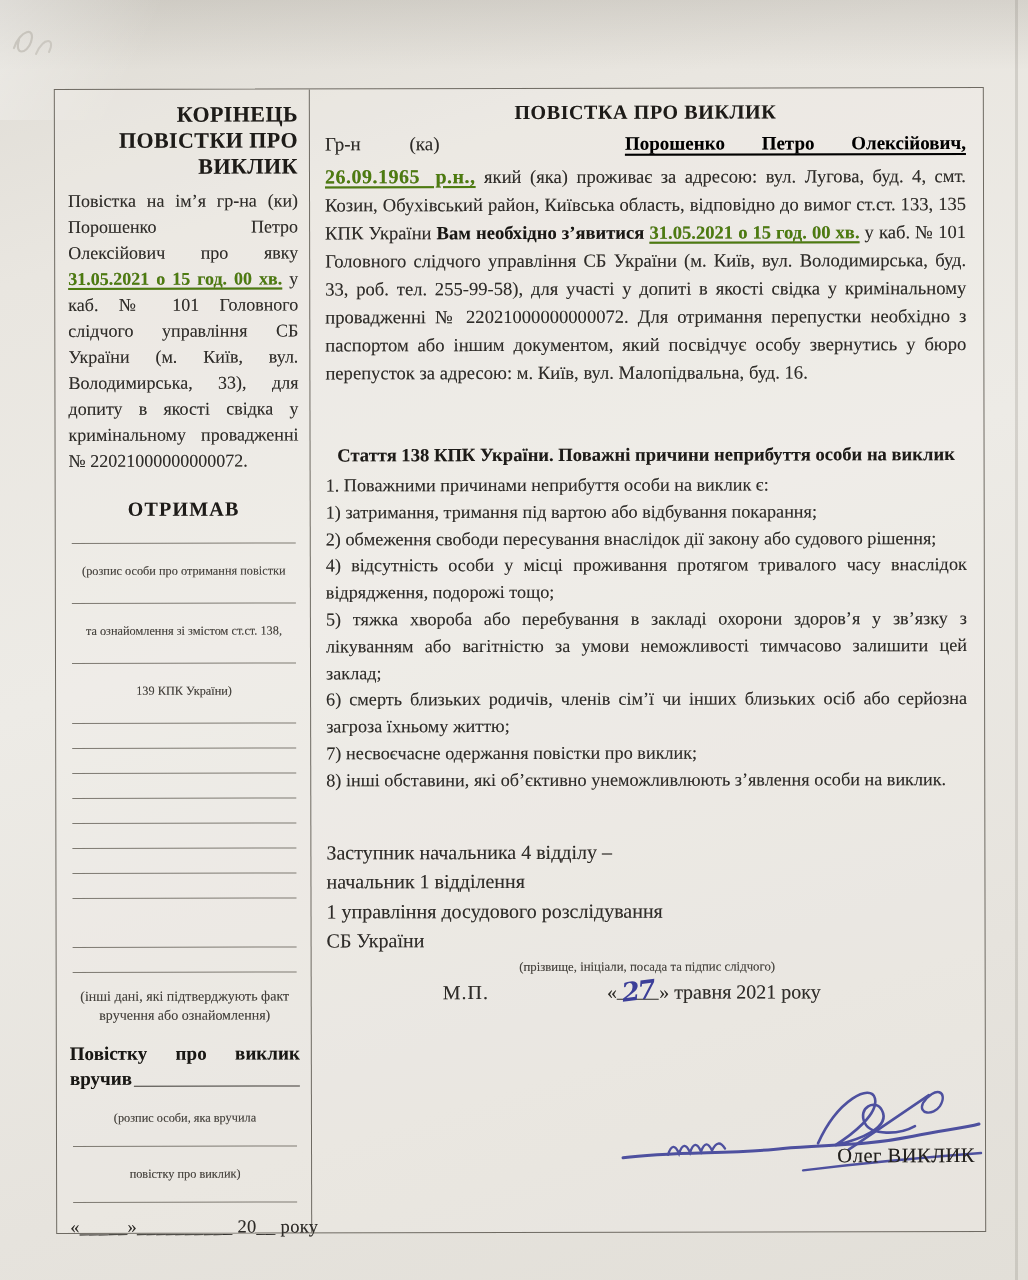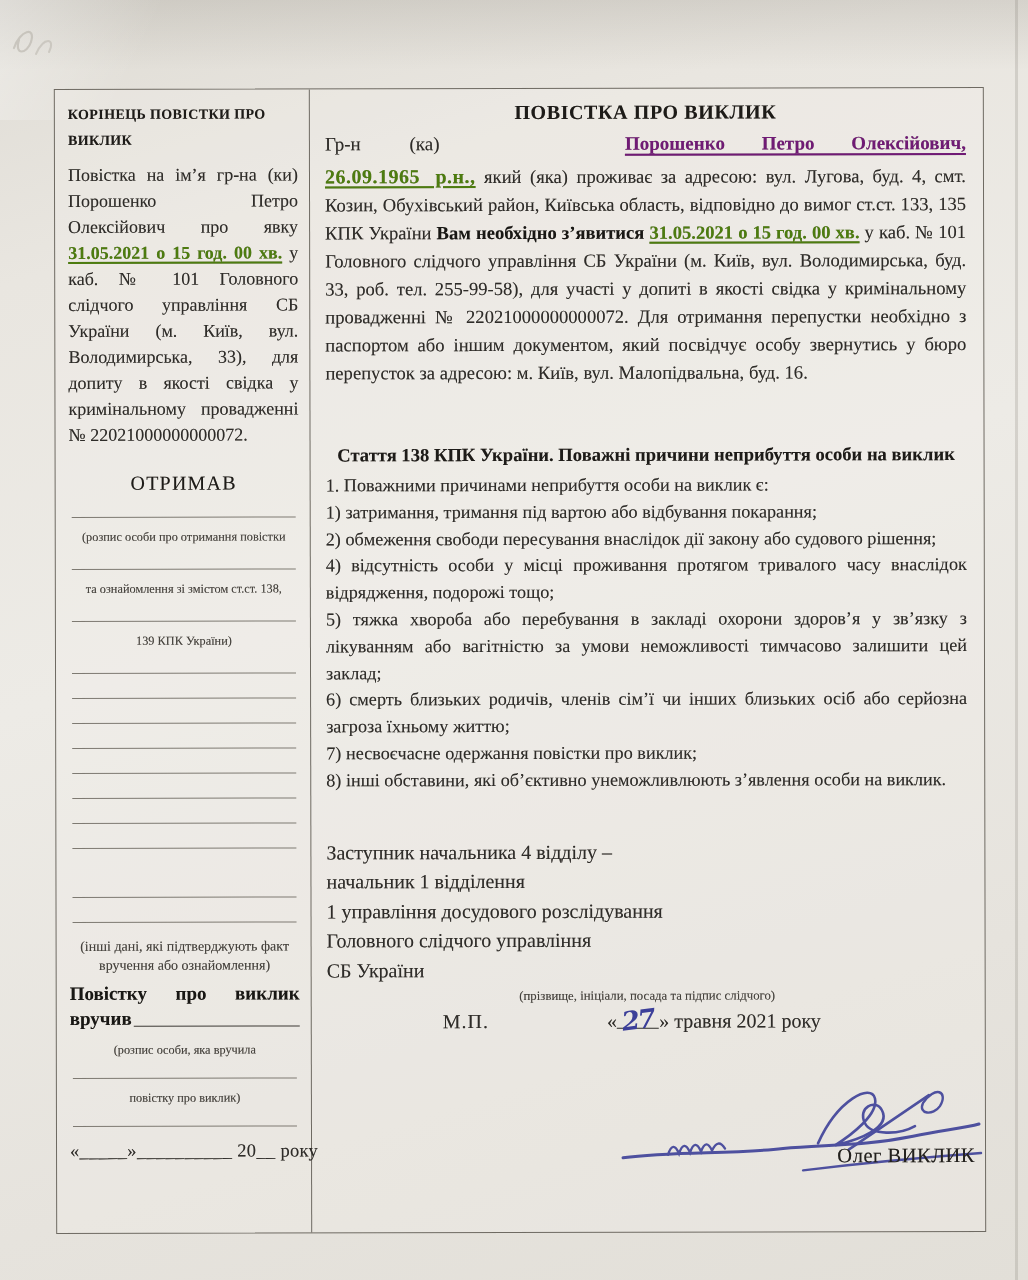--- a/index.html
+++ b/index.html
@@ -25,43 +25,43 @@
   }
   .col-left{width:255px;box-sizing:border-box;border-right:1.6px solid #6e6a62;
     padding:12px 11px 8px 13px;}
   .col-right{flex:1;box-sizing:border-box;padding:10px 17px 8px 15px;position:relative;}
 
   .bold{font-weight:bold;color:#181714;}
   .bu{font-weight:bold;color:#4d7c0f;text-decoration:underline;
     text-decoration-thickness:1.8px;text-underline-offset:3px;}
 
   
-  .stub-title{font-size:14px;line-height:26px;font-weight:bold;text-align:left;
+  .stub-title{font-size:22px;line-height:26px;font-weight:bold;text-align:right;
     letter-spacing:.4px;color:#1d1b18;}
   .stub-para{margin:8px 0 1px 0;font-size:18px;line-height:26px;text-align:justify;}
-  .received{margin-top:24px;text-align:center;font-weight:normal;font-size:20px;
+  .received{margin-top:24px;text-align:center;font-weight:bold;font-size:20px;
     letter-spacing:1.2px;color:#1d1b18;}
   .rl{height:24px;border-bottom:1.2px solid #7e7a72;margin:0 3px;}
   .rl.first{height:22px;}
   .rl.gap{margin-top:24px;}
   .rl.short{height:20px;}
-  .rcap{font-size:12.3px;line-height:16px;padding-top:11px;text-align:center;color:#45423d;}
+  .rcap{font-size:12.3px;line-height:16px;padding-top:11px;text-align:center;color:#45423d;margin-top:8px;}
   .rcap2{margin-top:14px;font-size:14px;line-height:19px;text-align:center;color:#45423d;}
-  .handed{margin-top:6px;font-size:19px;line-height:25px;}
+  .handed{margin-top:16px;font-size:19px;line-height:25px;}
   .jline{text-align-last:justify;}
   .flexline{display:flex;align-items:center;}
   .fill{flex:1;border-bottom:1.5px solid #3c3935;height:16px;margin-left:2px;}
   .stub-date{margin-top:14px;font-size:18.5px;letter-spacing:.3px;white-space:nowrap;}
 
   
   .sum-title{font-size:20px;line-height:26px;font-weight:bold;text-align:center;
     letter-spacing:.6px;color:#1d1b18;}
   .p1-line1{display:flex;align-items:baseline;margin-top:8px;font-size:19px;height:29px;}
   .salutation{word-spacing:44px;}
-  .p1-name{margin-left:auto;word-spacing:32px;font-weight:bold;color:#701a75;
+  .p1-name{margin-left:auto;word-spacing:32px;font-weight:bold;color:#000000;
     text-decoration:underline;text-decoration-thickness:2px;text-underline-offset:4px;}
   .p1-body{margin:0;font-size:18.6px;line-height:28px;text-align:justify;}
   .birth{font-size:20px;letter-spacing:.5px;word-spacing:6px;}
   .article-head{margin-top:54px;text-align:center;font-weight:bold;font-size:18.6px;
     line-height:27px;color:#1d1b18;padding:0 6px;}
   .reasons{margin-top:4px;}
   .reason{font-size:18.2px;line-height:26.8px;text-align:justify;}
   .official{margin-top:44px;font-size:20px;line-height:29.5px;}
   .sig-caption{margin-top:4px;font-size:12.8px;text-align:center;color:#45423d;}
   .seal-row{margin-top:6px;display:flex;align-items:baseline;font-size:20px;}
@@ -156,21 +156,20 @@
       <div class="reason">5) тяжка хвороба або перебування в закладі охорони здоров’я у зв’язку з лікуванням або вагітністю за умови неможливості тимчасово залишити цей заклад;</div>
       <div class="reason">6) смерть близьких родичів, членів сім’ї чи інших близьких осіб або серйозна загроза їхньому життю;</div>
       <div class="reason">7) несвоєчасне одержання повістки про виклик;</div>
       <div class="reason">8) інші обставини, які об’єктивно унеможливлюють з’явлення особи на виклик.</div>
     </div>
 
     <div class="official">
       <div>Заступник начальника 4 відділу –</div>
       <div>начальник 1 відділення</div>
       <div>1 управління досудового розслідування</div>
-      <div>Головного слідчого управління</div>
       <div>СБ України</div>
     </div>
 
     <svg class="signature-svg" viewBox="0 0 372 122">
       <g fill="none" stroke="#383c96" stroke-linecap="round" opacity="0.88">
         <path d="M10 74 C 60 67, 120 71, 170 65 C 210 61, 250 63, 300 53 C 330 47, 352 45, 366 41" stroke-width="3"></path>
         <path d="M55 71 q 5 -15 11 -1 q 5 -15 11 -1 q 5 -15 11 -1 q 5 -14 11 -1 q 6 -13 13 -2" stroke-width="2.4"></path>
         <path d="M205 60 C 225 16, 258 0, 262 15 C 266 31, 238 52, 222 62 C 248 56, 278 44, 269 27 C 263 15, 244 24, 252 40 C 258 52, 286 52, 302 43" stroke-width="2.6"></path>
         <path d="M190 87 C 240 81, 300 75, 368 70" stroke-width="2.4"></path>
         <path d="M236 66 L 316 12" stroke-width="2.6"></path>

